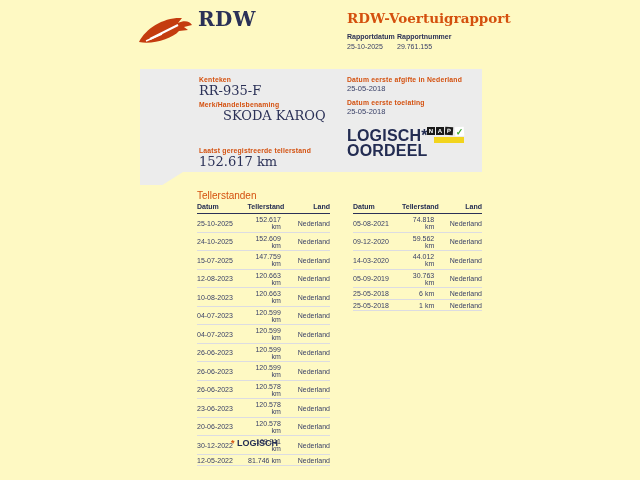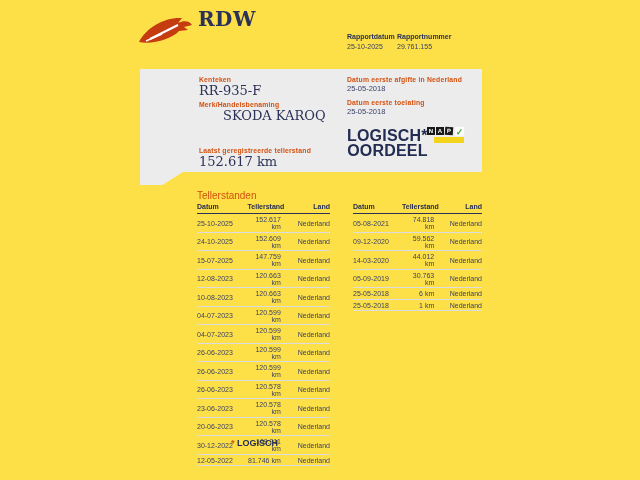--- a/index.html
+++ b/index.html
@@ -1,32 +1,32 @@
 <!DOCTYPE html>
 <html><head>
 <meta charset="utf-8">
 <style>
   html,body{margin:0;padding:0;background:#ffffff;}
-  #page{position:relative;width:640px;height:480px;background:#fde047;overflow:hidden;
+  #page{position:relative;width:640px;height:480px;background:#fef9c3;overflow:hidden;
         font-family:"Liberation Sans",sans-serif;color:#2b3157;}
 
   
   .logo{position:absolute;left:138px;top:12px;width:56px;height:34px;}
   .wordmark{position:absolute;left:198px;top:7px;font-family:"DejaVu Serif",serif;
             font-size:20px;font-weight:600;letter-spacing:.5px;color:#2b3157;}
   .report-title{position:absolute;left:347px;top:10px;font-family:"DejaVu Serif",serif;
             font-size:13.5px;font-weight:700;color:#d4500e;}
   .meta{position:absolute;top:32px;font-size:7px;line-height:10px;}
   .meta .lbl{font-weight:700;color:#2b3157;}
   .meta .val{color:#3a4168;}
   #meta-date{left:347px;}
   #meta-number{left:397px;}
 
   
-  .panel{position:absolute;left:140px;top:69px;width:342px;height:103px;background:#ececec;text-align:right;}
+  .panel{position:absolute;left:140px;top:69px;width:342px;height:103px;background:#ececec;}
   .panel-notch{position:absolute;left:140px;top:172px;width:43px;height:13px;background:#ececec;
                clip-path:polygon(0 0,100% 0,52% 100%,0 100%);}
   .fld-label{position:absolute;font-size:6.8px;font-weight:700;color:#d4500e;letter-spacing:.2px;}
   .fld-big{position:absolute;font-family:"DejaVu Serif",serif;font-size:13px;color:#2b3157;}
   .fld-val{position:absolute;font-size:7.5px;color:#3a4168;}
   .verdict{position:absolute;left:207px;top:60px;font-size:16px;font-weight:800;
            line-height:14.5px;letter-spacing:.2px;color:#232c52;}
 
   
   .nap{position:absolute;left:287px;top:58px;width:38px;height:19px;}
@@ -61,20 +61,21 @@
 <body>
 
 <div id="page">
 
   <svg class="logo" viewBox="0 0 56 34">
     <path fill="#c43c0f" d="M1,30 C8,16 26,5 44,6 L40,11 C46,8 52,9 54,13 L46,15 L50,18 L41,19 C34,27 14,33 1,30 Z"></path>
     <path stroke="#ffffff" stroke-width="2" fill="none" d="M12,27 L40,13"></path>
     <path stroke="#ffffff" stroke-width="1.4" fill="none" d="M8,29 L24,22"></path>
   </svg>
   <div class="wordmark">RDW</div>
+  <div class="report-title">RDW-Voertuigrapport</div>
 
   <div class="meta" id="meta-date">
     <div class="lbl">Rapportdatum</div>
     <div class="val">25-10-2025</div>
   </div>
   <div class="meta" id="meta-number">
     <div class="lbl">Rapportnummer</div>
     <div class="val">29.761.155</div>
   </div>
 

